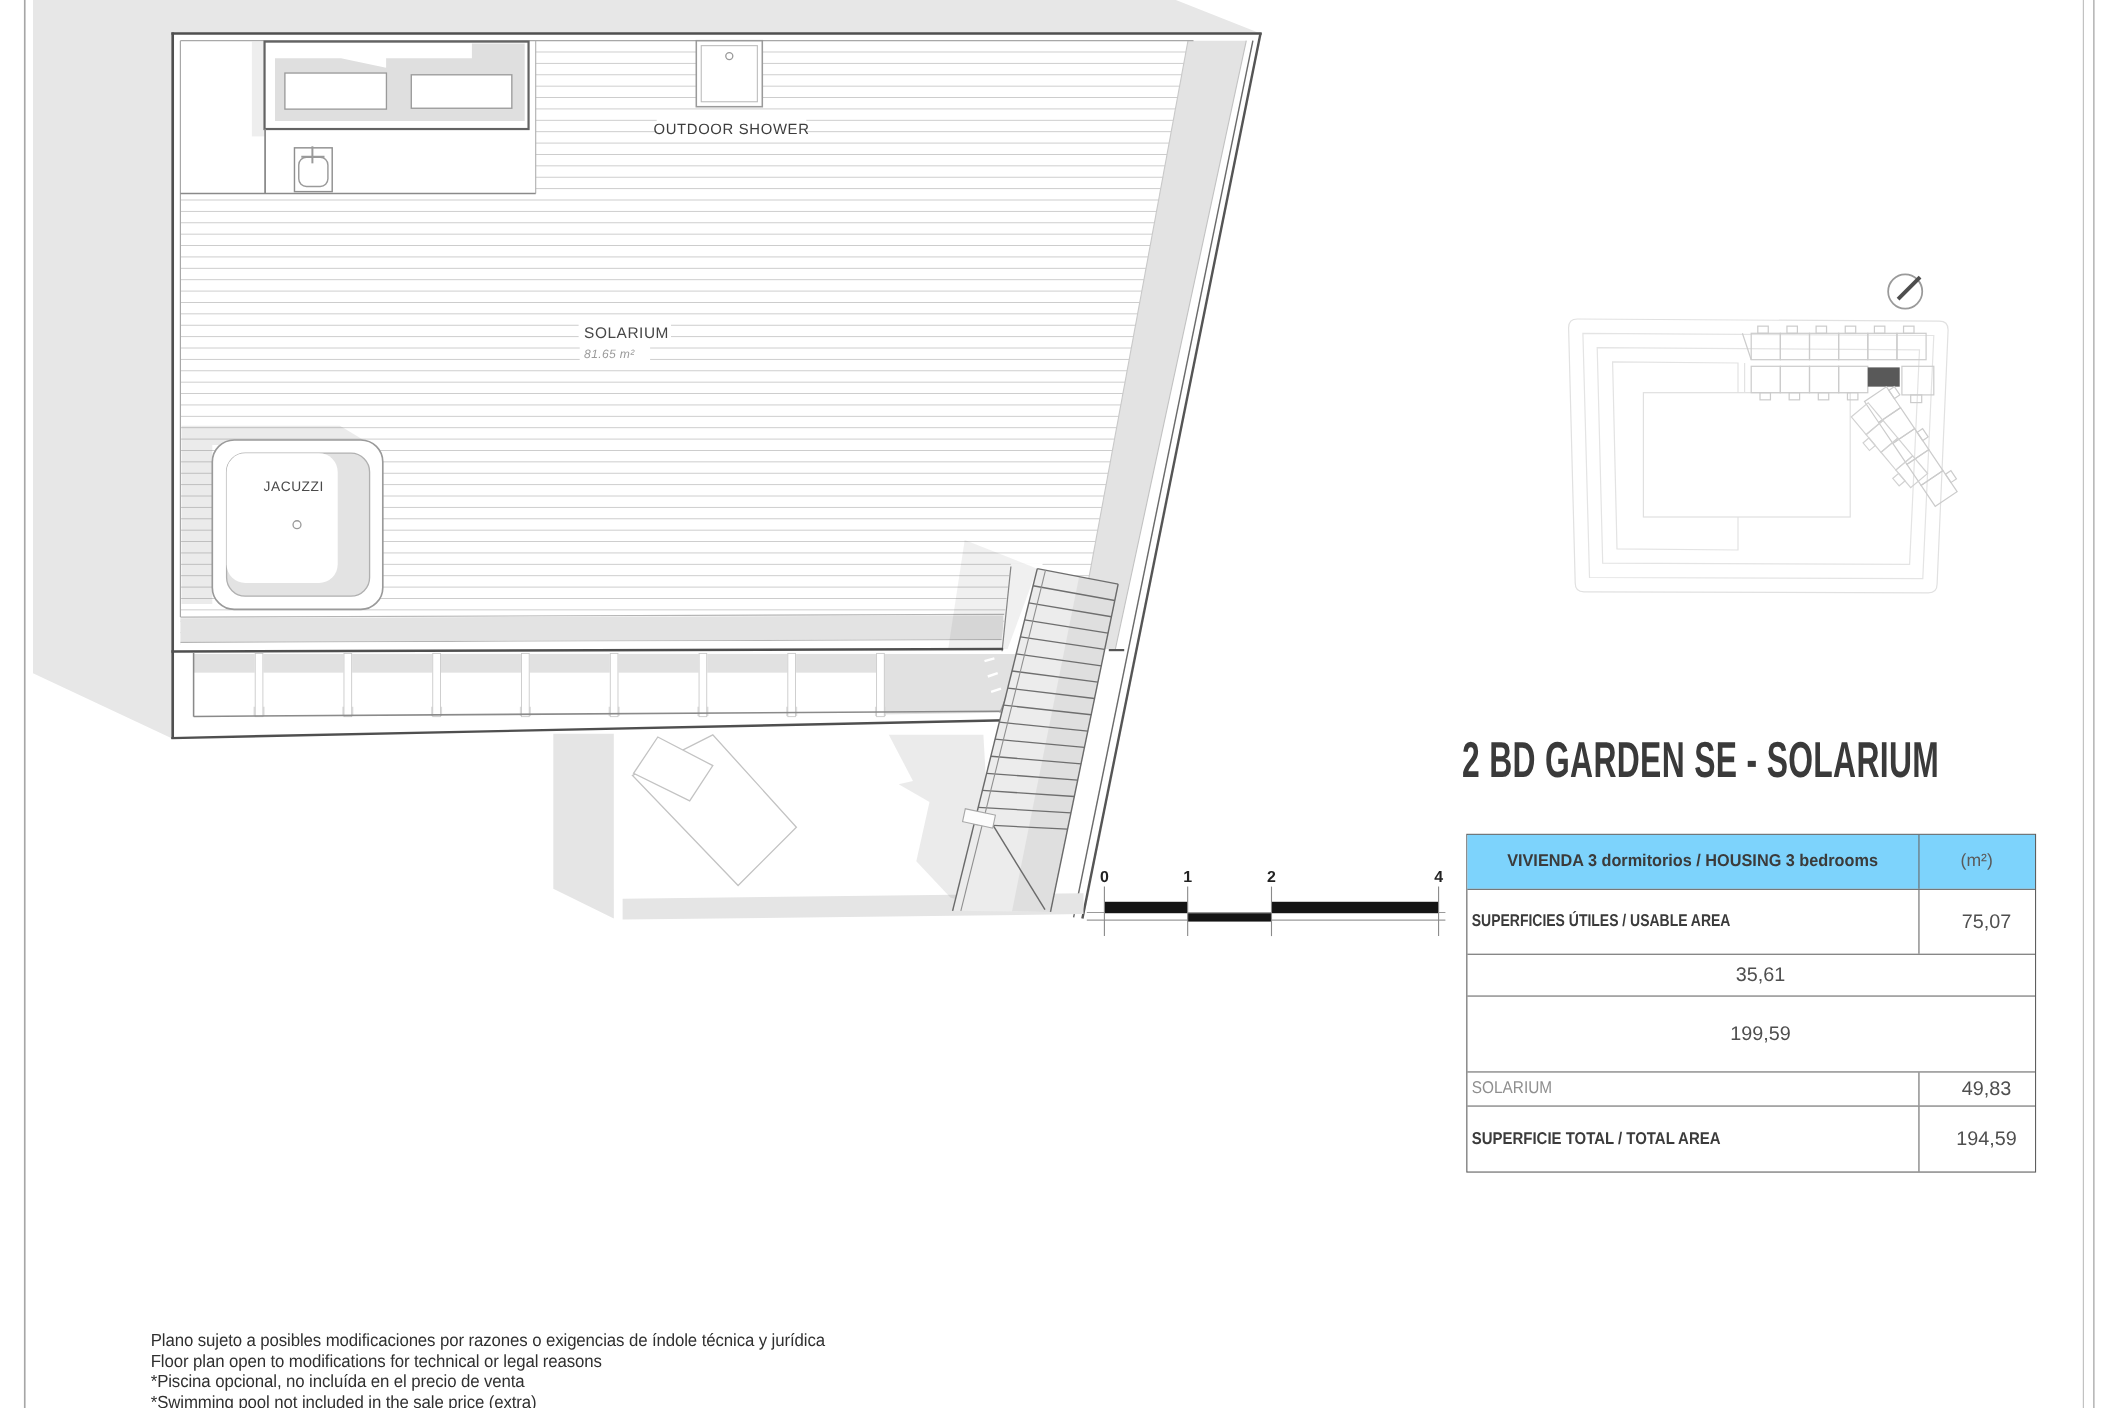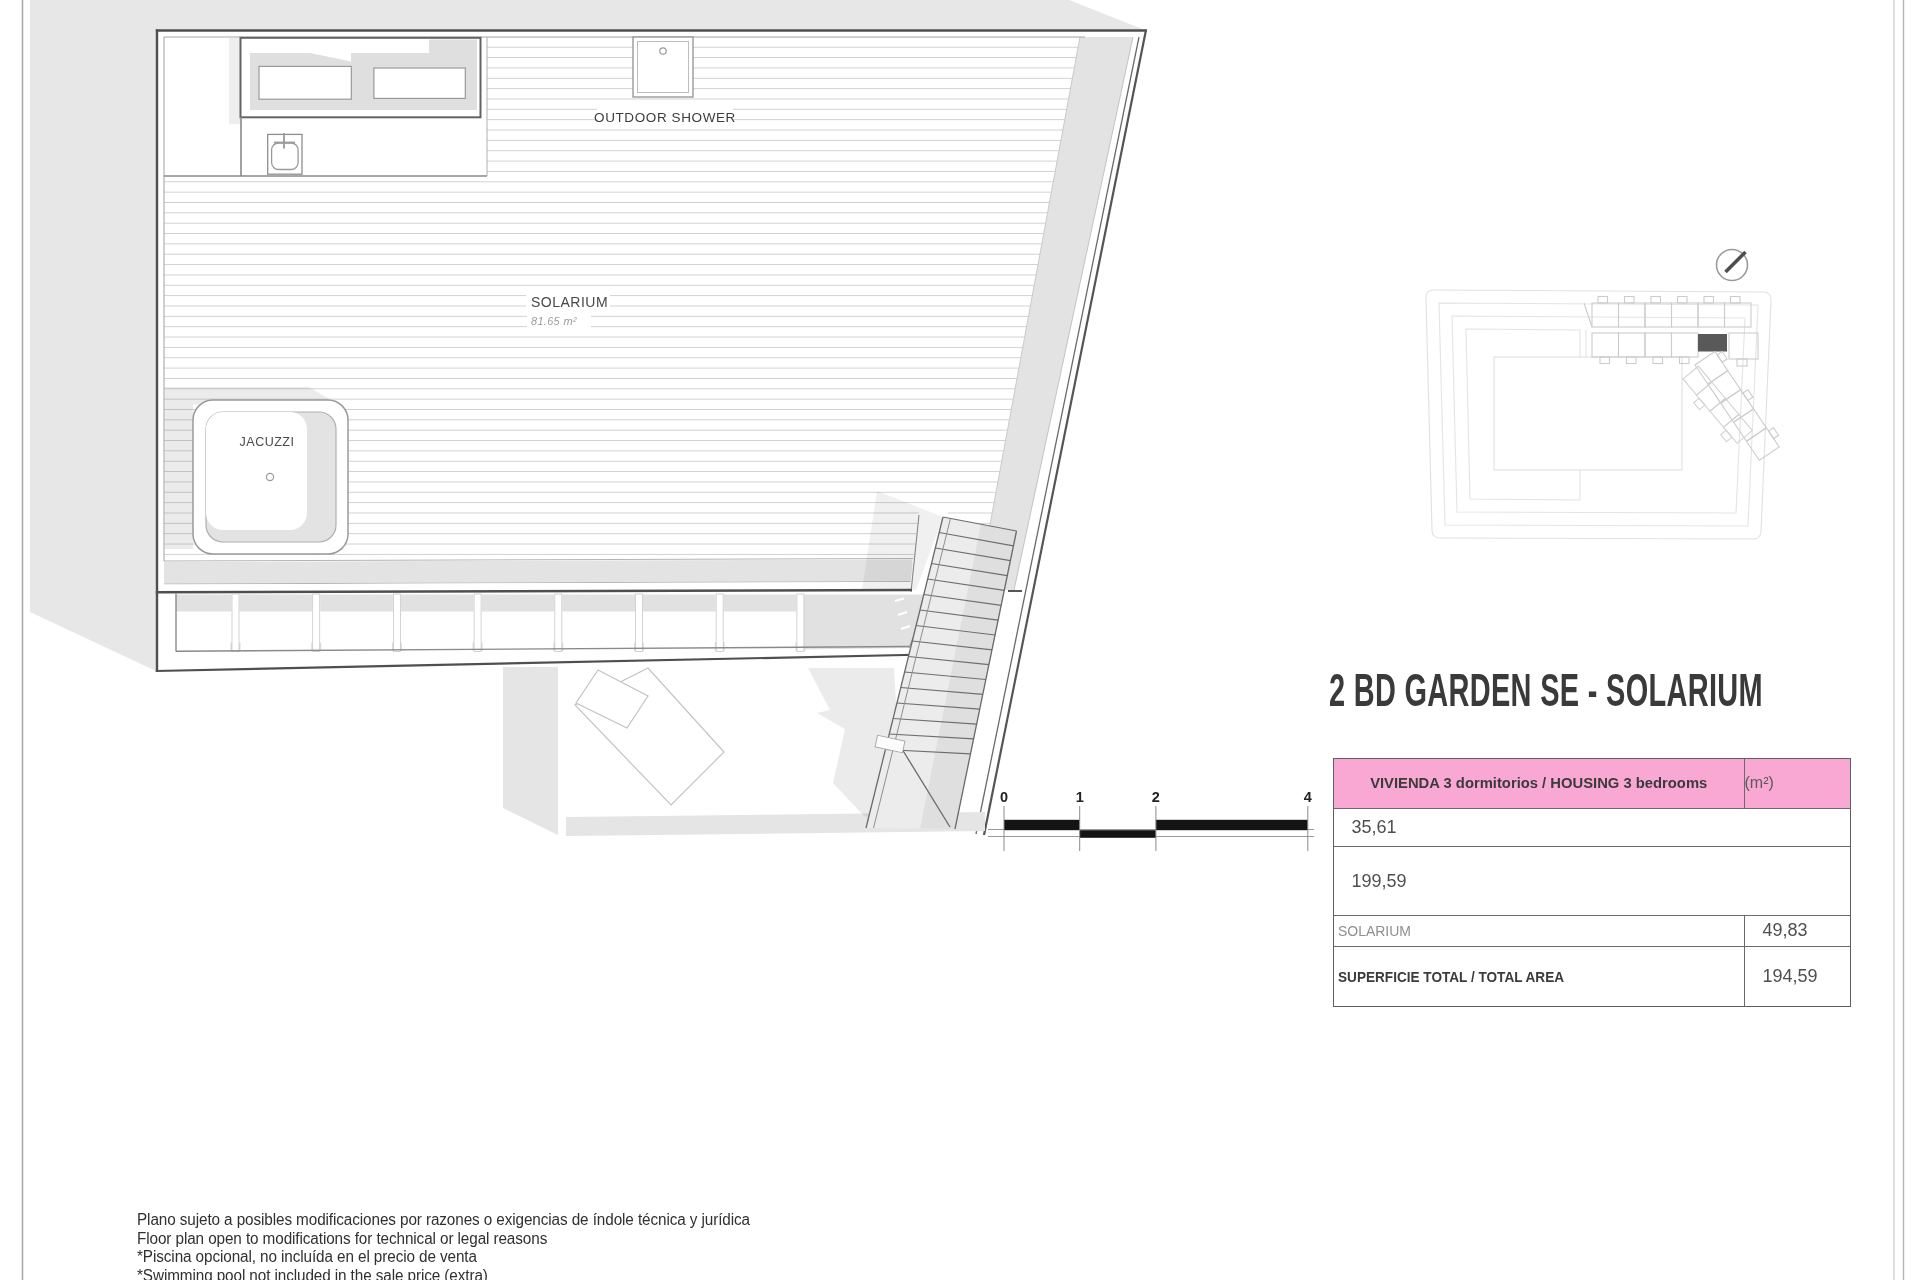--- a/index.html
+++ b/index.html
@@ -1,22 +1,22 @@
 <!DOCTYPE html>
 <html><head><meta charset="utf-8">
 <style>
 html,body{margin:0;padding:0;width:1920px;height:1280px;background:#ffffff;overflow:hidden}
 body{font-family:"Liberation Sans",sans-serif;position:relative}
 #title{position:absolute;left:1329px;top:663px;font-size:46px;font-weight:bold;color:#3a3a3a;white-space:nowrap;transform:scaleX(0.629);transform-origin:0 50%;letter-spacing:0.5px}
 #tbl{position:absolute;left:1332.5px;top:757.5px;width:516px;border:1.3px solid #5f5f5f}
 .tr{display:flex;border-top:1.2px solid #6a6a6a}
-.tr.head{border-top:none;background:#f9a8d4}
+.tr.head{border-top:none;background:#7dd3fc}
 .tc1{width:411px;border-right:1.2px solid #6a6a6a;display:flex;align-items:center;padding-left:4px;box-sizing:border-box}
 .head .tc1{justify-content:center;padding-left:0}
-.tc2{flex:1;display:flex;align-items:center;justify-content:flex-start}
+.tc2{flex:1;display:flex;align-items:center;justify-content:center}
 .hb{font-weight:bold;font-size:15.5px;color:#3b3b3b;white-space:nowrap;transform:scaleX(0.954)}
 .m2{font-size:16px;color:#5a5a5a}
 .lab-b{font-weight:bold;font-size:15.5px;color:#3b3b3b;white-space:nowrap;transform-origin:0 50%}
 .lab-l{font-size:15.5px;color:#8f8f8f;white-space:nowrap;transform-origin:0 50%}
 .num{font-size:18px;color:#4f4f4f;padding-left:18px}
 #foot{position:absolute;left:137px;top:1211px;font-size:16px;color:#303030;line-height:18.5px;letter-spacing:-0.1px;white-space:nowrap;transform:scaleX(0.955);transform-origin:0 0}
 </style></head>
 <body>
 <svg width="1920" height="1280" viewBox="0 0 1920 1280" xmlns="http://www.w3.org/2000/svg" style="position:absolute;left:0;top:0">
     <defs>
@@ -213,20 +213,28 @@
 <div id="title">2 BD GARDEN SE - SOLARIUM</div>
 <div id="tbl">
     <div class="tr head" style="height:49.7px">
       <div class="tc1">
         <span class="hb">VIVIENDA 3 dormitorios / HOUSING 3 bedrooms</span>
       </div>
       <div class="tc2">
         <span class="m2">(m²)</span>
       </div>
     </div>
+    <div class="tr" style="height:57.8px">
+      <div class="tc1">
+        <span class="lab-b" style="transform:scaleX(0.819)">SUPERFICIES ÚTILES / USABLE AREA</span>
+      </div>
+      <div class="tc2">
+        <span class="num">75,07</span>
+      </div>
+    </div>
     <div class="tr" style="height:37.3px">
       <div class="tc2">
         <span class="num">35,61</span>
       </div>
     </div>
     <div class="tr" style="height:67.3px">
       <div class="tc2">
         <span class="num">199,59</span>
       </div>
     </div>

